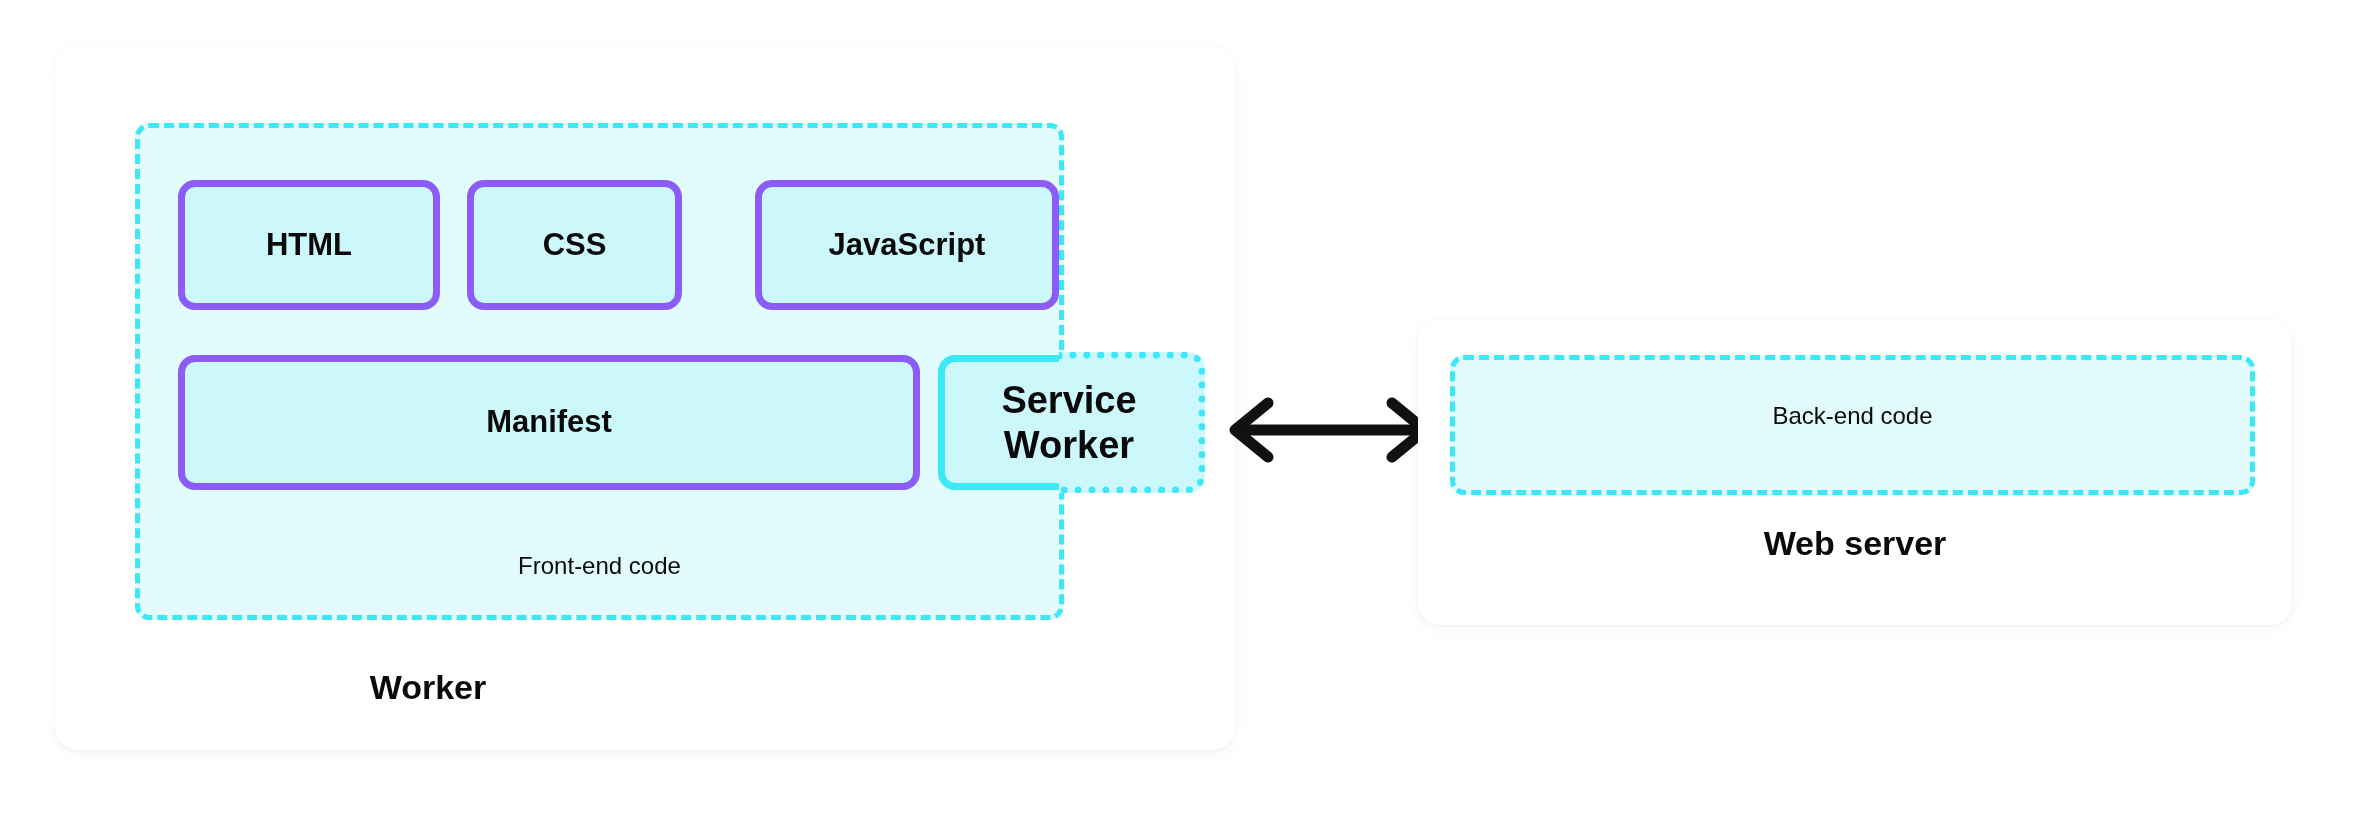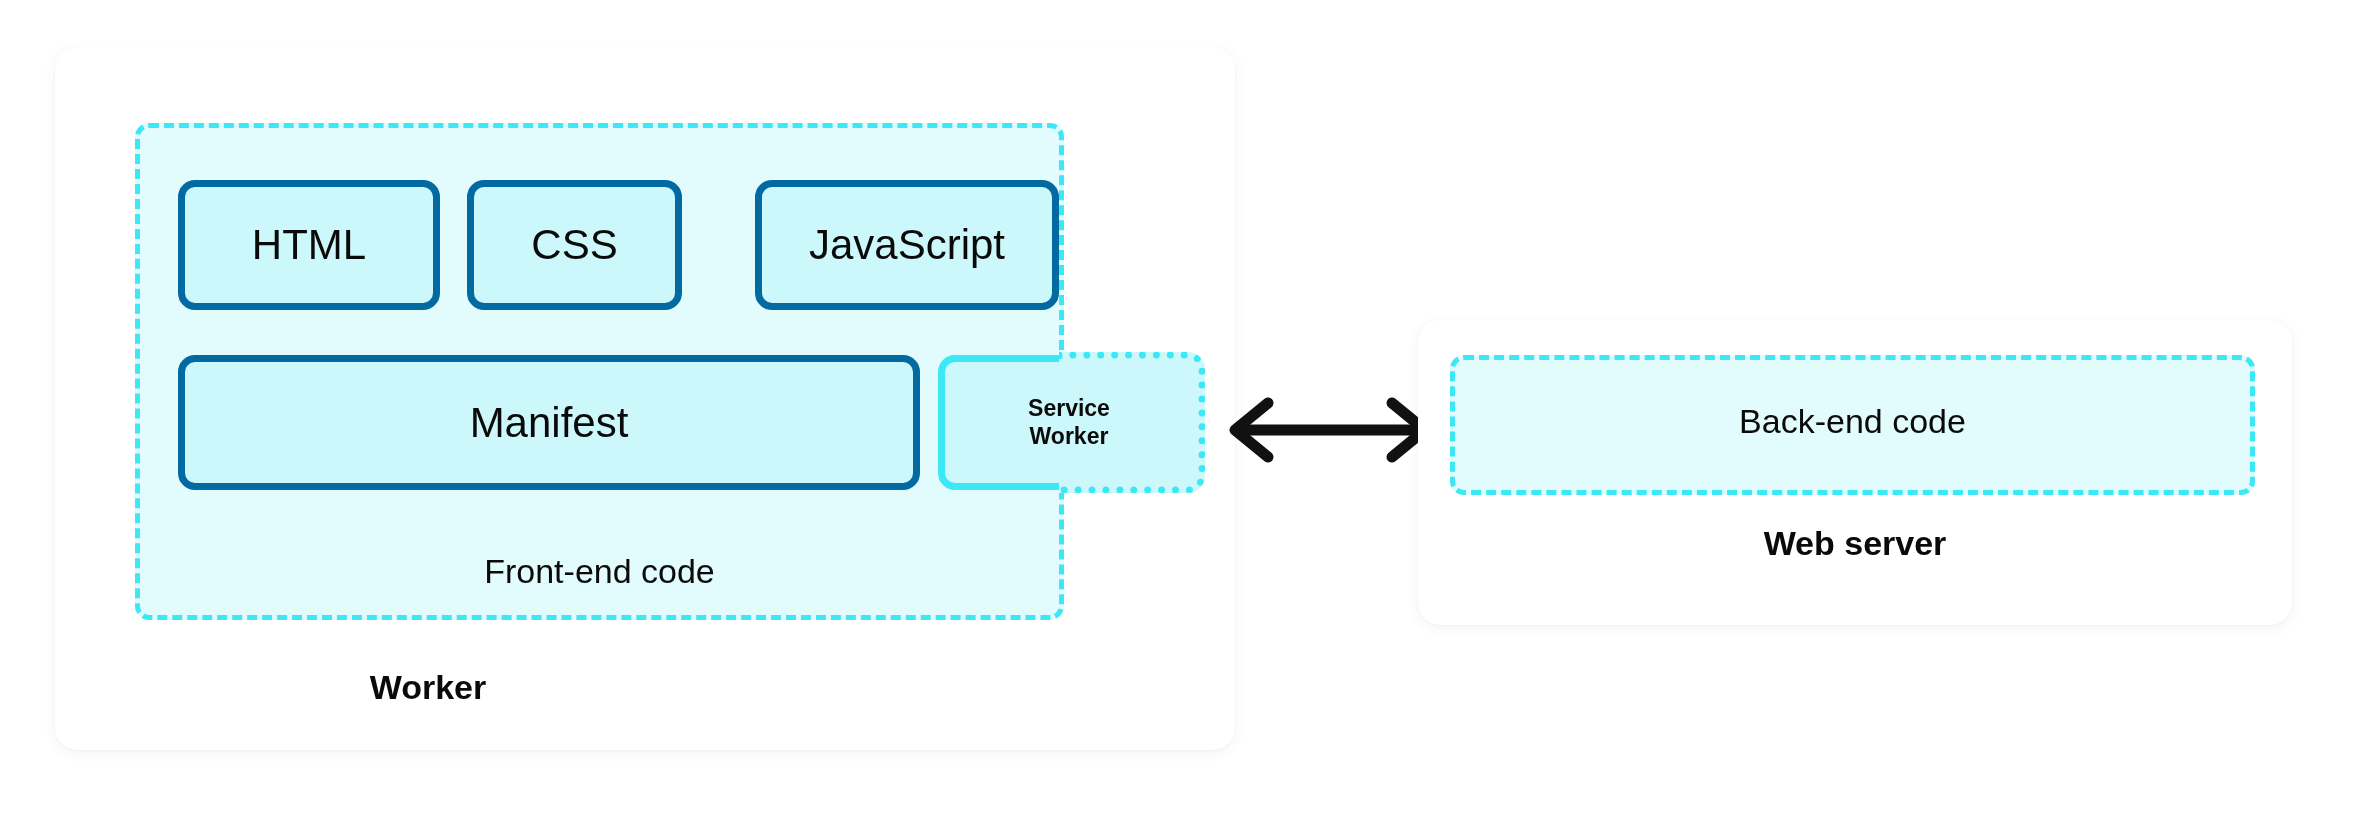--- a/index.html
+++ b/index.html
@@ -51,29 +51,29 @@
   }
   #backend-region {
     left: 1450px; top: 355px;
     width: 805px; height: 140px;
   }
 
   
   .component-box {
     position: absolute;
     background: #cdf8fb;
-    border: 7px solid #0369a1;
+    border: 7px solid #8b5cf6;
     border-radius: 17px;
     box-sizing: border-box;
     display: flex;
     align-items: center;
     justify-content: center;
     text-align: center;
-    font-weight: normal;
-    font-size: 42px;
+    font-weight: bold;
+    font-size: 31px;
     color: #0a0a0a;
     line-height: 1.18;
   }
   #box-html       { left: 178px; top: 180px; width: 262px; height: 130px; }
   #box-css        { left: 467px; top: 180px; width: 215px; height: 130px; }
   #box-javascript { left: 755px; top: 180px; width: 304px; height: 130px; }
   #box-manifest   { left: 178px; top: 355px; width: 742px; height: 135px; }
 
   
   #box-service-worker {
@@ -110,30 +110,30 @@
   }
   #sw-label {
     position: absolute;
     left: 938px; top: 355px;
     width: 262px; height: 135px;
     display: flex;
     align-items: center;
     justify-content: center;
     text-align: center;
     font-weight: bold;
-    font-size: 23px;
+    font-size: 38px;
     color: #0a0a0a;
     line-height: 1.18;
     z-index: 7;
   }
 
   
   .region-caption {
     position: absolute;
-    font-size: 34px;
+    font-size: 24px;
     font-weight: normal;
     color: #0a0a0a;
     text-align: center;
     white-space: nowrap;
   }
   #frontend-caption { left: 135px; top: 552px; width: 929px; }
   #backend-caption  { left: 1450px; top: 402px; width: 805px; }
 
   .card-caption {
     position: absolute;

